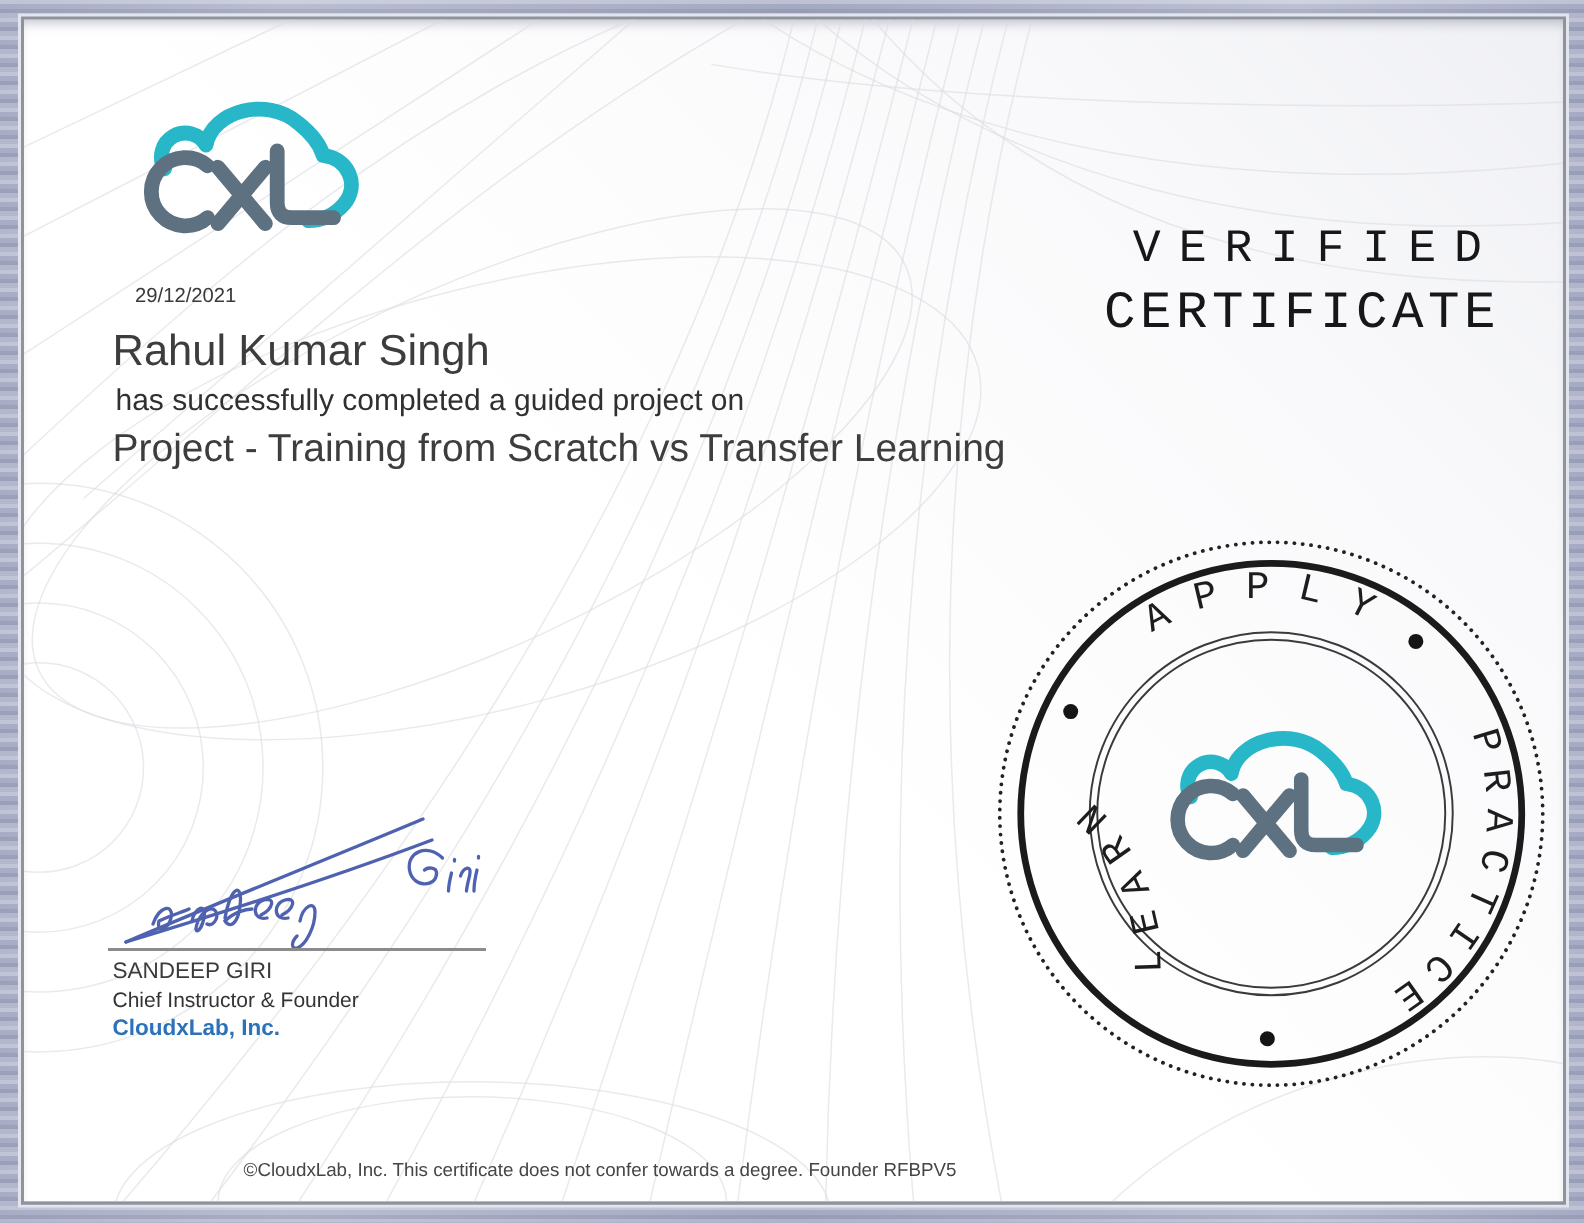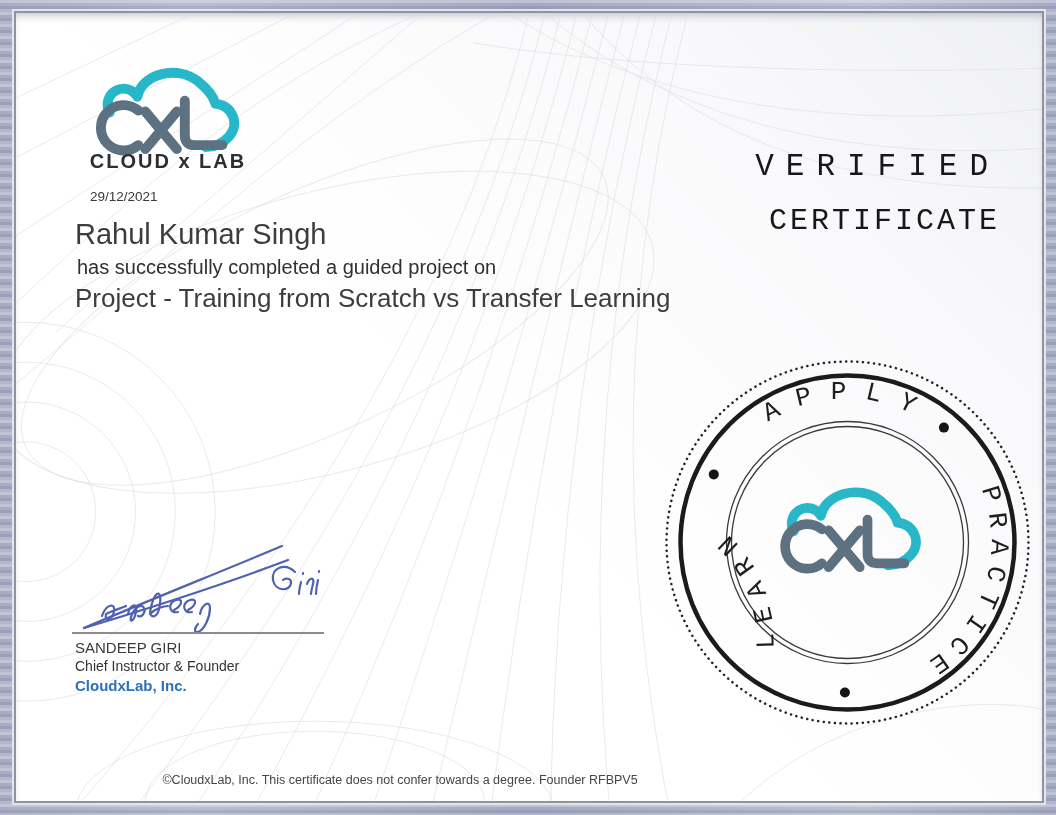--- a/index.html
+++ b/index.html
@@ -39,21 +39,21 @@
   .date{left:90px;top:189px;font-size:13.5px;color:#3a3a3a;}
   .recipient{left:75px;top:218px;font-size:29px;color:#3d3d3d;}
   .statement{left:77px;top:256px;font-size:20px;color:#303030;}
   .course{left:75px;top:283px;font-size:26px;color:#3d3d3d;}
 
   .verified{
     left:700px;top:146px;width:300px;text-align:right;
     font-family:"Liberation Mono",monospace;color:#17171a;line-height:42px;
   }
   .verified .v1{font-size:31px;letter-spacing:12px;padding-left:12px;}
-  .verified .v2{font-size:30px;letter-spacing:3px;padding-left:3px;margin-top:12px;}
+  .verified .v2{font-size:35px;letter-spacing:3px;padding-left:3px;}
 
   .seal{left:655px;top:350px;width:385px;height:385px;}
   .seal-word{
     font-family:"Liberation Mono",monospace;font-size:26px;fill:#1d1d1d;
   }
 
   .signature{left:70px;top:542px;width:255px;height:97px;}
   .sig-line{left:72px;top:632px;width:252px;height:2px;background:#8b8b8b;}
   .sig-name{left:75px;top:639px;font-size:15px;color:#3b3b3b;}
   .sig-title{left:75px;top:658px;font-size:14px;color:#333333;}
@@ -113,21 +113,20 @@
       <ellipse cx="300" cy="790" rx="170" ry="70"></ellipse>
       <ellipse cx="300" cy="800" rx="240" ry="90"></ellipse>
       <path d="M 700,820 C 800,700 960,680 1040,700"></path>
     </svg>
   </div>
 
   <div class="content">
     <svg class="logo" viewBox="0 0 170 115">
       <use href="#cxl-logo"></use>
     </svg>
-    <div class="wordmark">CLOUD x LAB</div>
 
     <div class="date">29/12/2021</div>
     <div class="recipient">Rahul Kumar Singh</div>
     <div class="statement">has successfully completed a guided project on</div>
     <div class="course">Project - Training from Scratch vs Transfer Learning</div>
 
     <div class="verified">
       <div class="v1">VERIFIED</div>
       <div class="v2">CERTIFICATE</div>
     </div>

